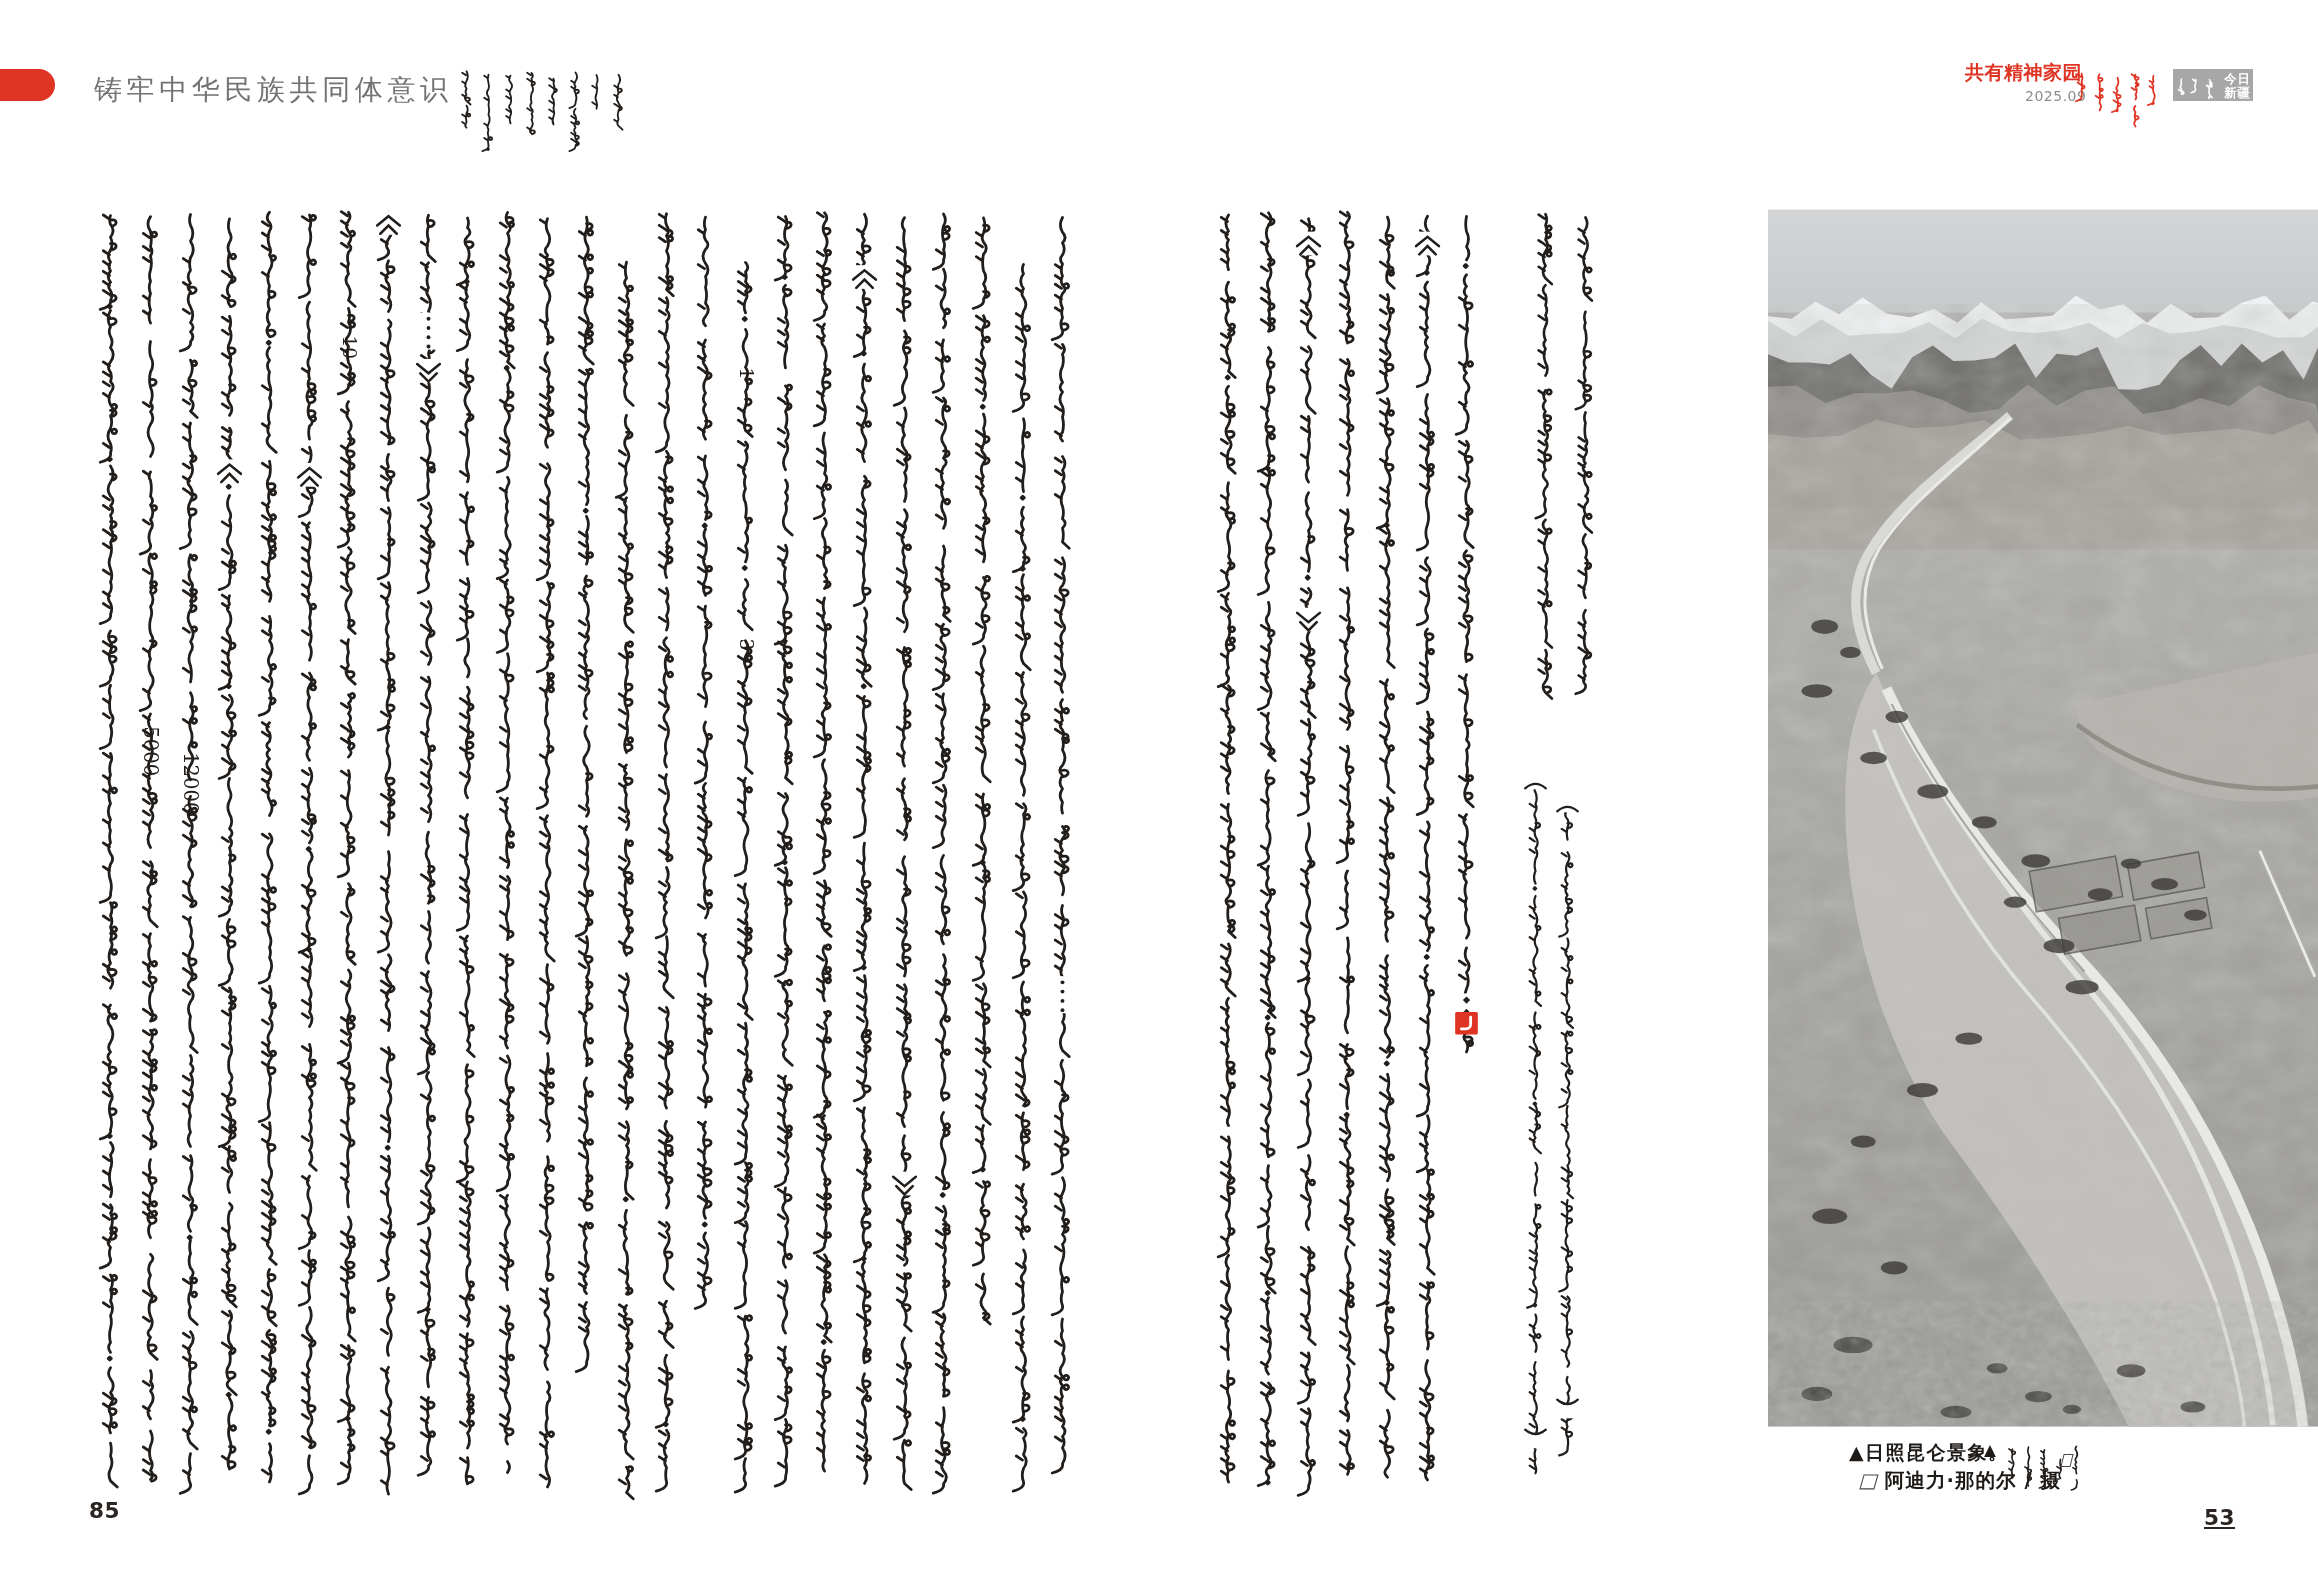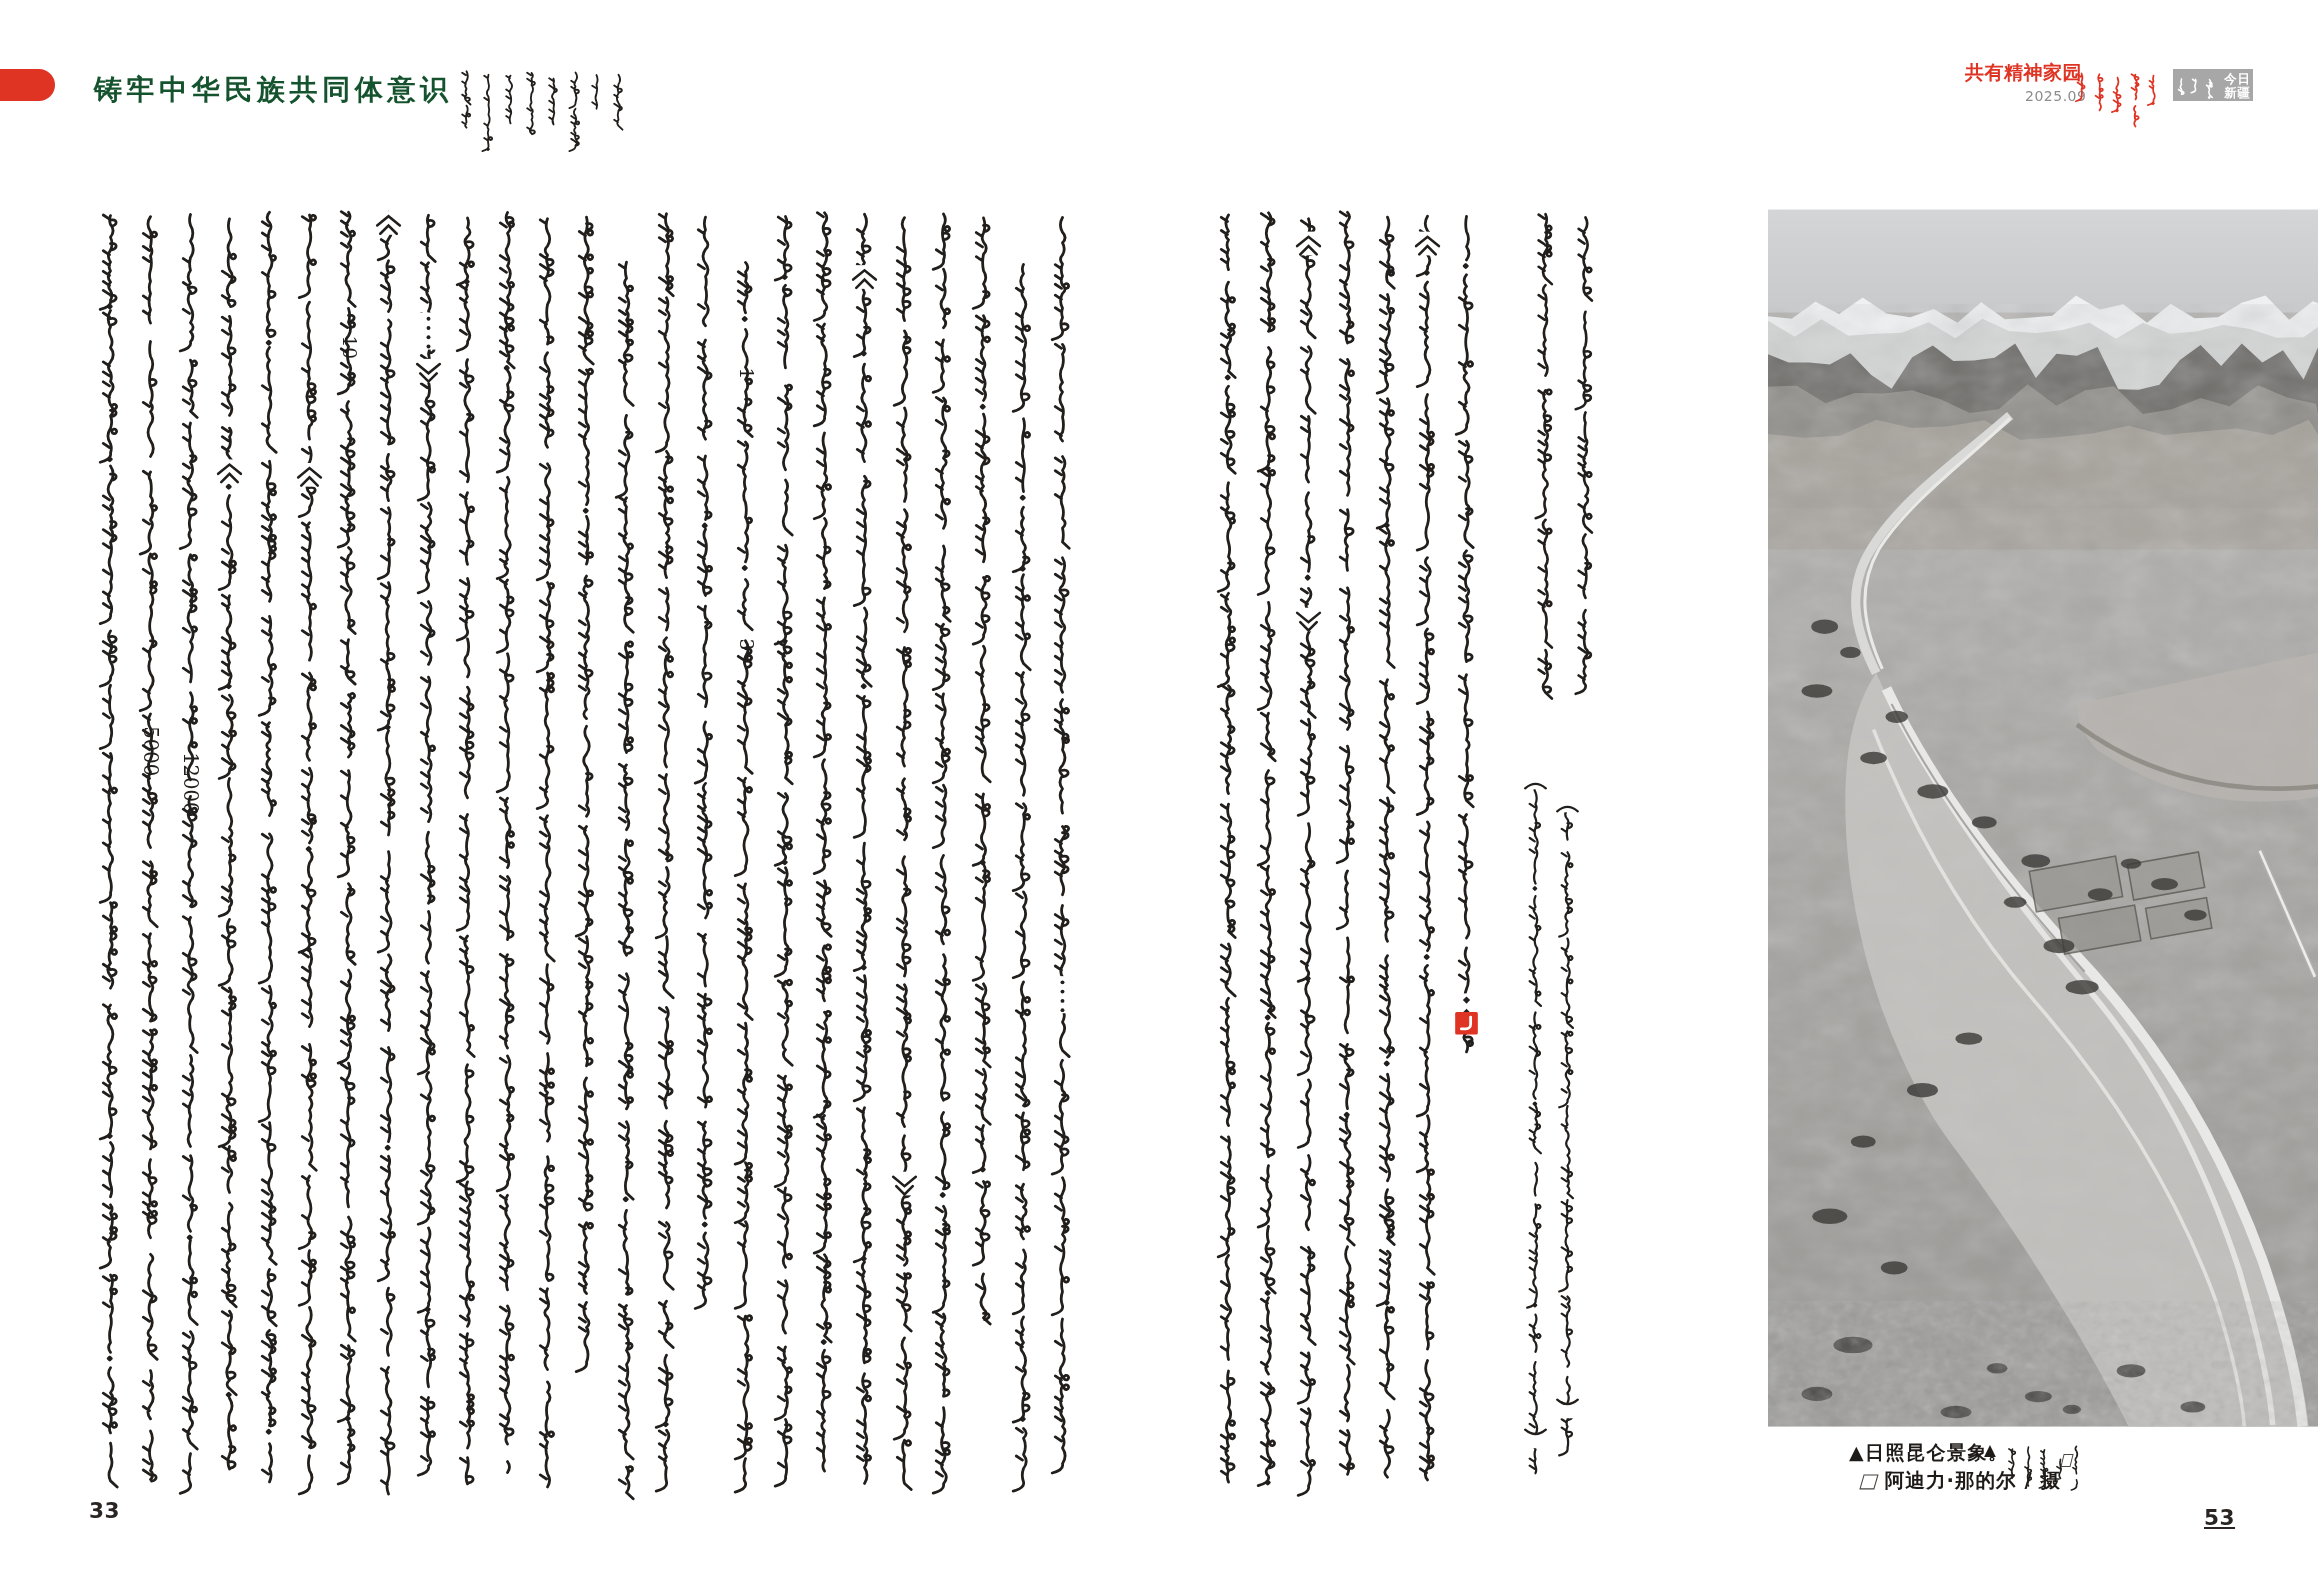--- a/index.html
+++ b/index.html
@@ -2,21 +2,21 @@
 <html style="font-size:8.2px"><head>
 <meta charset="utf-8">
 <style>
   html,body{margin:0;padding:0;background:#e9e9e9;}
   .page{position:relative;width:2319px;height:1584px;background:#ffffff;overflow:hidden;
         font-family:"DejaVu Sans","Liberation Sans",sans-serif;}
   .abs{position:absolute;}
   
   .red-tab{left:0;top:69px;width:55px;height:32px;border-radius:0 16px 16px 0;}
   .hl-title{left:94px;top:71px;font-family:"DejaVu Serif","Liberation Serif",serif;
-            font-size:28px;font-weight:700;letter-spacing:4.6px;color:#14532d;white-space:nowrap;}
+            font-size:28px;font-weight:400;letter-spacing:4.6px;color:#737373;white-space:nowrap;}
   
   .hr-title{left:1965px;top:60px;font-size:19px;font-weight:bold;letter-spacing:0.5px;white-space:nowrap;}
   .hr-date{left:2025px;top:88px;font-size:14px;color:#8d8d8d;letter-spacing:0.5px;}
   .logo-box{left:2173px;top:69px;width:80px;height:32px;}
   .logo-cn{left:2219px;top:72px;width:32px;color:#ffffff;font-size:12.4px;line-height:14px;
            font-weight:bold;text-align:right;letter-spacing:1px;}
   
   .cap1{left:1849px;top:1440px;font-size:19px;font-weight:bold;color:#1e1a17;letter-spacing:1.5px;white-space:nowrap;}
   .cap2{left:1860px;top:1467px;font-size:19.6px;font-weight:bold;color:#1e1a17;letter-spacing:1px;white-space:nowrap;}
   .cap2 .pbox{display:inline-block;transform:skewX(-16deg);font-weight:normal;color:#4a4744;margin-right:5.2px;}
@@ -293,21 +293,21 @@
       </svg></div>
 
   <div class="abs cap1">▲日照昆仑景象。</div>
   <div class="abs cap2">
     <span class="pbox">□</span><span>阿迪力·那的尔 / 摄</span>
   </div>
   <div class="abs cap-tri">▲</div>
   <div class="abs cap-box"></div>
   <div></div>
 
-  <div class="abs pageno pn-left">33</div>
+  <div class="abs pageno pn-left">85</div>
   <div class="abs pageno pn-right">53</div>
 <svg class="col" width="33" height="61" style="left: 450px; top: 68px;" viewBox="0 0 64 118">
       <path d="M32,6.1 q5.2,9.5 0,19.0 q-5.3,7.5 0,14.9 q-3.6,5.7 0,11.5 q-6.0,6.0 0,12.0 l7.8,7.2 M32,72.8 q4.8,7.5 0,14.9 q-2.0,8.8 0,17.5 q-5.5,5.2 0,10.4 M30.8,13.7 l-7.2,-4.8 M30.8,31.0 l-7.2,-4.8 M30.8,56.3 l-7.2,-4.8 M32,57.5 c7.8,-1.8 9.0,5.4 1.2,7.2 M30.8,94.8 l-7.2,-4.8 M34.4,93.0 a2.7,2.7 0 1 1 0.2,0.2 M30.8,109.5 l-7.2,-4.8" fill="none" stroke="#221e1b" stroke-width="3.6" stroke-linecap="round" stroke-linejoin="round"></path>
     </svg>
     <svg class="col" width="33" height="77" style="left: 472px; top: 68px;" viewBox="0 0 64 150">
       <path d="M32,13.2 q-2.9,8.3 0,16.6 q2.1,5.7 0,11.5 q-6.2,7.5 0,14.9 q1.8,8.0 0,16.0 q2.7,9.6 0,19.2 q4.6,8.7 0,17.5 q-3.9,5.3 0,10.5 q-2.9,7.5 0,14.9 q-2.3,8.3 0,16.7 q1.8,7.2 -12.0,10.8 M30.8,19.8 l-7.2,-4.8 M30.8,62.6 l-7.2,-4.8 M30.8,113.1 l-7.2,-4.8 M30.8,141.0 l-7.2,-4.8 M34.4,139.3 a2.7,2.7 0 1 1 0.2,0.2 M31.1,156.4 l1.7999999999999998,1.7999999999999998 l-1.7999999999999998,1.7999999999999998 l-1.7999999999999998,-1.7999999999999998 z" fill="none" stroke="#221e1b" stroke-width="3.6" stroke-linecap="round" stroke-linejoin="round"></path>
     </svg>
     <svg class="col" width="33" height="49" style="left: 494px; top: 71px;" viewBox="0 0 64 96">
       <path d="M32,9.2 q-5.8,6.6 0,13.2 q6.1,7.2 0,14.4 q-3.5,5.3 0,10.6 q2.7,8.4 0,16.8 q-5.4,5.6 0,11.2 q2.8,5.6 0,11.2 q-3.0,8.0 0,16.0 M30.8,14.4 l-7.2,-4.8 M30.8,41.0 l-7.2,-4.8 M30.8,54.1 l-7.2,-4.8 M30.8,79.9 l-7.2,-4.8 M30.8,93.0 l-7.2,-4.8" fill="none" stroke="#221e1b" stroke-width="3.6" stroke-linecap="round" stroke-linejoin="round"></path>
     </svg>

